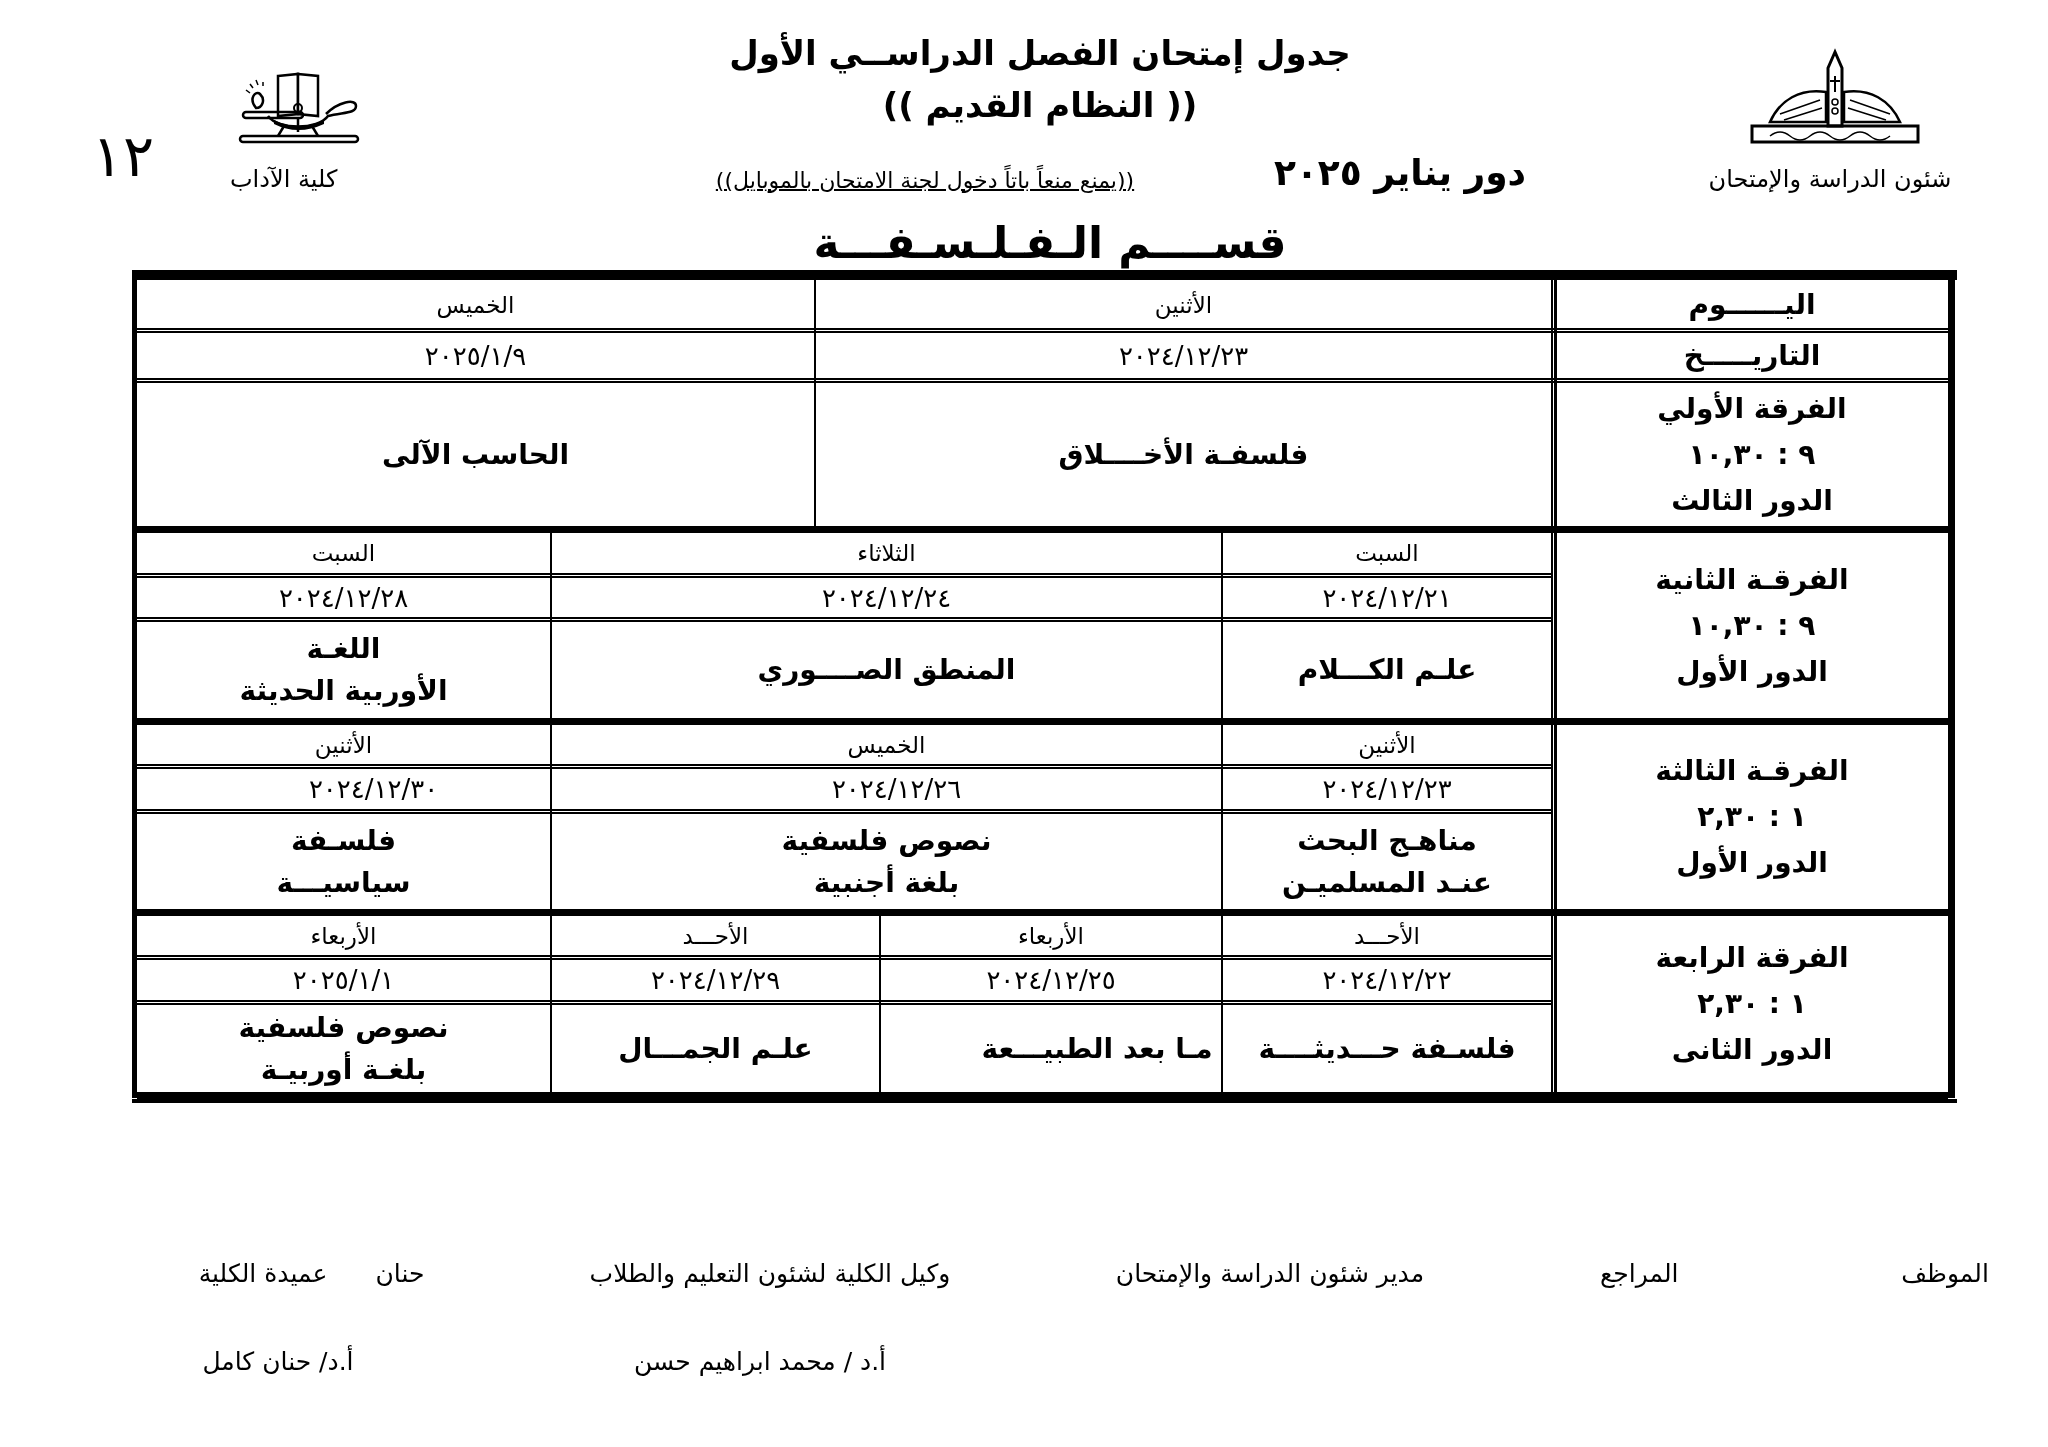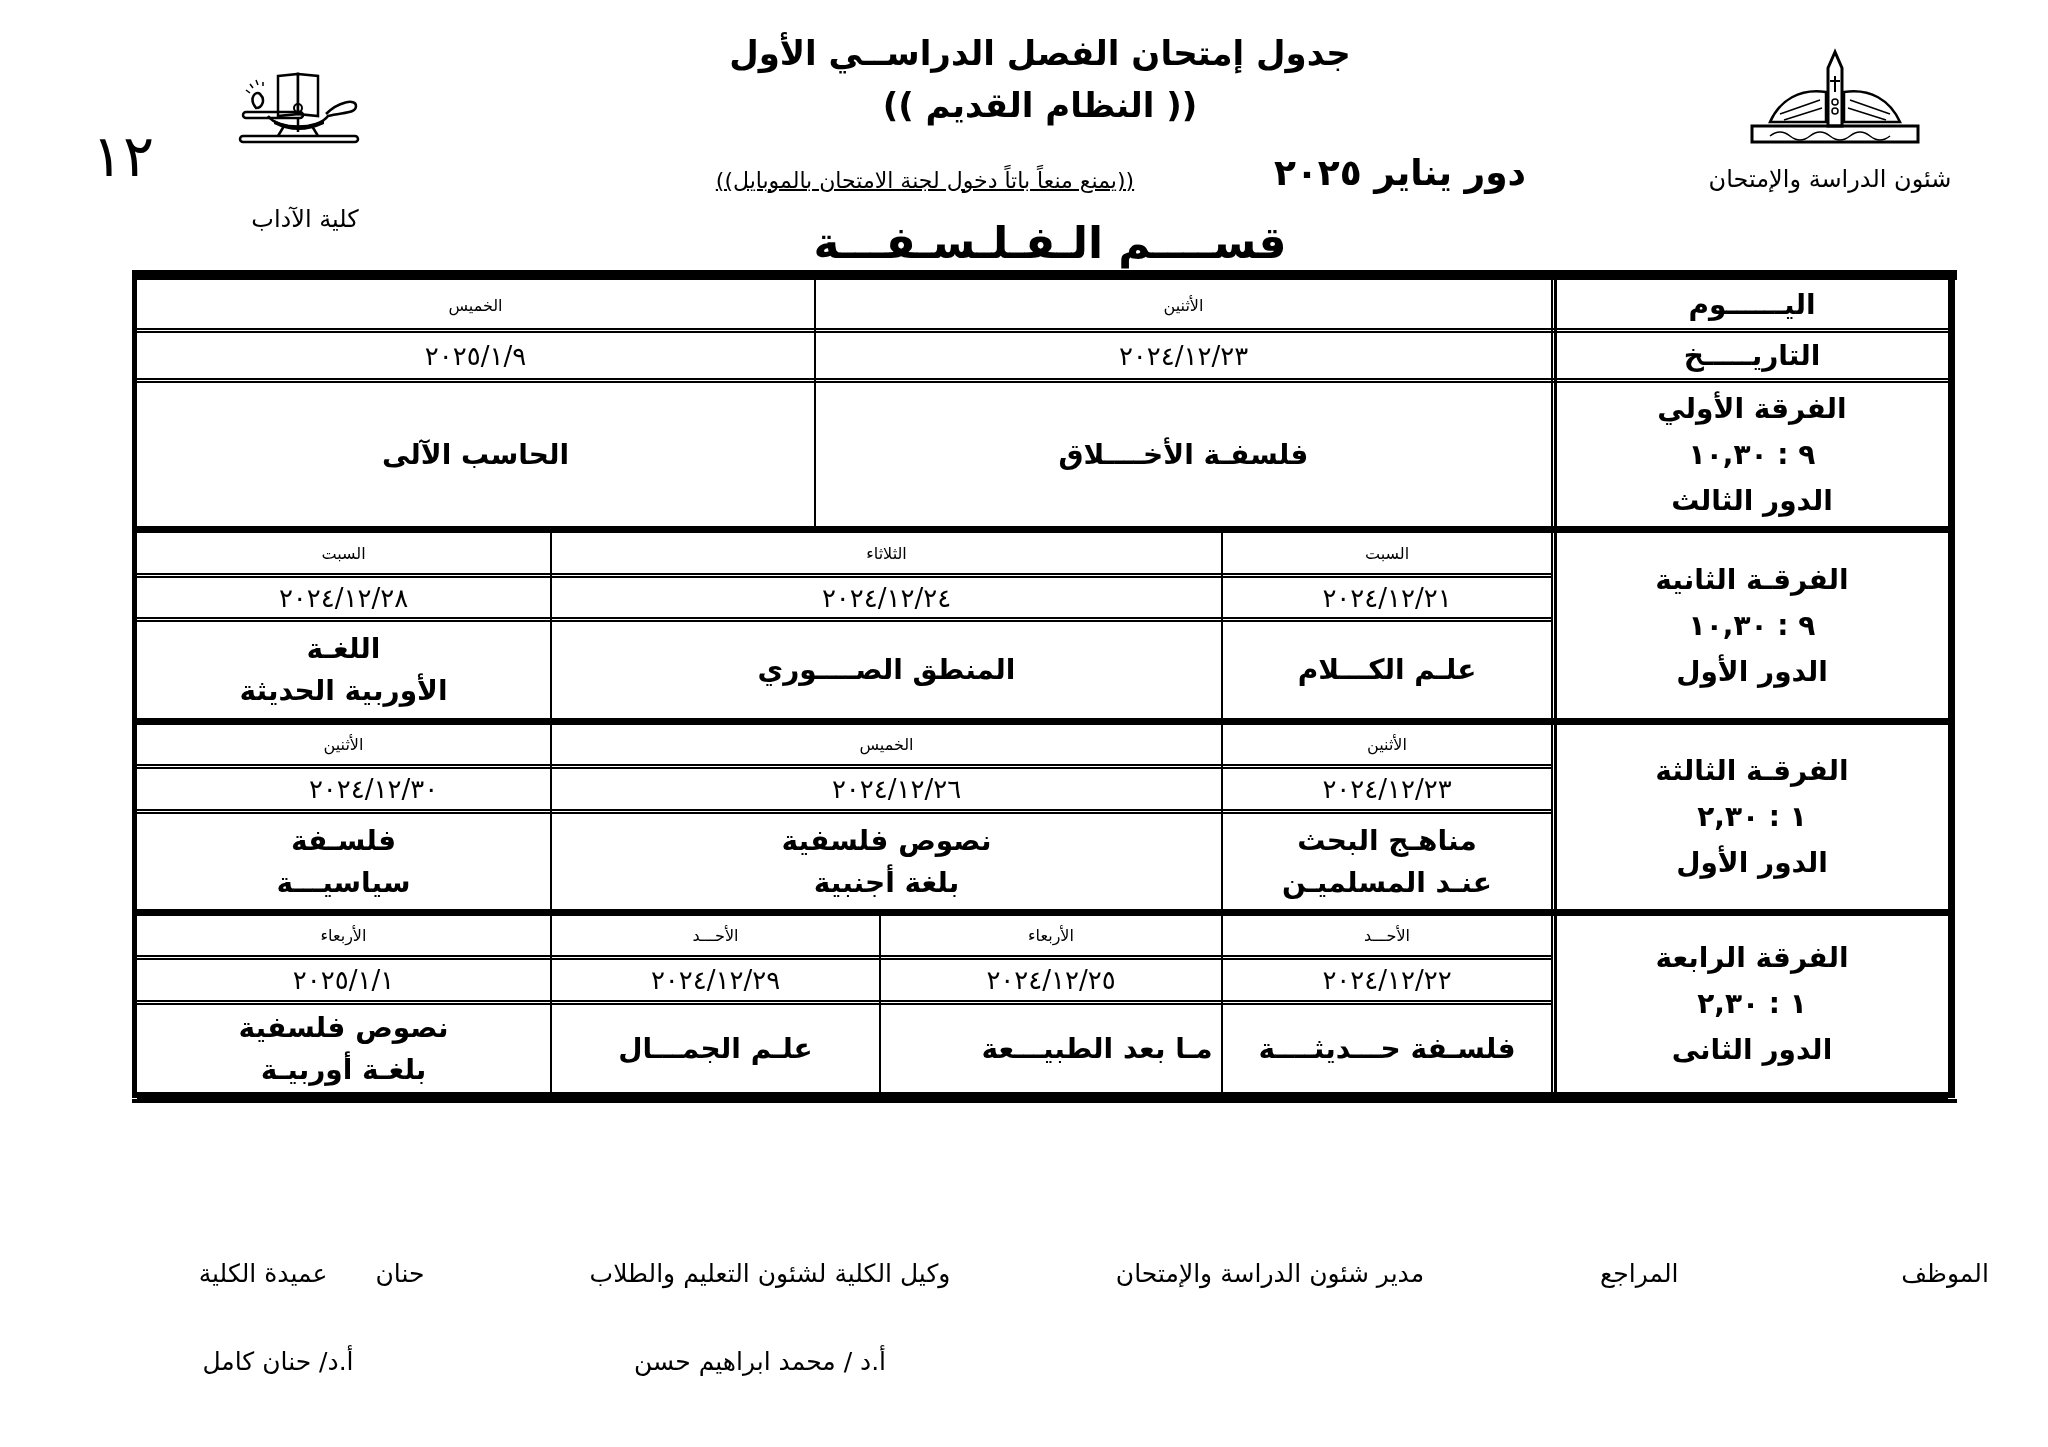--- a/index.html
+++ b/index.html
@@ -17,21 +17,21 @@
   
   .tbl-outer { position:absolute; left:132px; top:270px; width:1825px; height:833px;
                border-top:10px solid #000; border-bottom:4px solid #000; box-sizing:border-box; }
   .tbl-frame { position:absolute; left:132px; top:275px; width:1823px; height:823px;
                border-left:5px solid #000; border-right:7px solid #000; box-sizing:border-box; }
   .hline-thick { position:absolute; background:#000; height:7px; }
   .hline-dbl { position:absolute; height:5px; border-top:2px solid #000; border-bottom:2px solid #000; box-sizing:border-box; }
   .vline { position:absolute; background:#000; width:2px; }
   .vline-dbl { position:absolute; width:6px; border-left:2px solid #000; border-right:3px solid #000; box-sizing:border-box; }
   .cell { position:absolute; display:flex; align-items:center; justify-content:center; text-align:center; box-sizing:border-box; }
-  .day { font-family:"DejaVu Sans", sans-serif; font-size:16px; }
+  .day { font-family:"DejaVu Sans", sans-serif; font-size:23px; }
   .date { font-family:"DejaVu Sans", sans-serif; font-size:26px; letter-spacing:1px; }
   .subject { font-family:"DejaVu Sans", sans-serif; font-weight:bold; font-size:28px; line-height:42px; }
   .label { font-family:"DejaVu Sans", sans-serif; font-weight:bold; font-size:28px; line-height:46px; flex-direction:column; }
   .footer { font-family:"DejaVu Sans", sans-serif; font-size:25px; line-height:32px; white-space:nowrap; }
   .logo svg { display:block; }
 </style>
 </head>
 <body>
 
 <div class="abs center-text title" style="left:640px; top:32px; width:800px;">جدول إمتحان الفصل الدراســي الأول</div>
@@ -62,21 +62,21 @@
     <rect x="5" y="44" width="60" height="6" rx="3" fill="none" stroke="#000" stroke-width="2.5"></rect>
     <path d="M30,48 C40,62 80,62 90,48 C104,44 118,46 118,38 C118,30 100,34 88,46" fill="none" stroke="#000" stroke-width="2.5"></path>
     <path d="M36,52 Q60,64 86,52 L86,56 Q60,68 36,56 Z" fill="#000"></path>
     <circle cx="60" cy="40" r="4" fill="none" stroke="#000" stroke-width="2"></circle>
     <line x1="60" y1="50" x2="60" y2="64" stroke="#000" stroke-width="2.5"></line>
     <line x1="46" y1="58" x2="40" y2="68" stroke="#000" stroke-width="2.5"></line>
     <line x1="74" y1="58" x2="80" y2="68" stroke="#000" stroke-width="2.5"></line>
     <rect x="2" y="68" width="118" height="6" rx="3" fill="none" stroke="#000" stroke-width="2.5"></rect>
   </svg>
 </div>
-<div class="abs header-small" style="left:230px; top:164px; width:150px; text-align:center;margin-top:40px;">كلية الآداب</div>
+<div class="abs header-small" style="left:230px; top:164px; width:150px; text-align:left;">كلية الآداب</div>
 
 <div class="abs pagenum" style="left:88px; top:126px; width:70px; text-align:center;">١٢</div>
 
 <div class="abs session" style="left:1270px; top:152px; width:260px; text-align:center;">دور يناير ٢٠٢٥</div>
 <div class="abs warning" style="left:610px; top:166px; width:630px; text-align:center;">((يمنع منعاً باتاً دخول لجنة الامتحان بالموبايل))</div>
 
 <div class="abs dept center-text" style="left:700px; top:218px; width:700px;">قســــم الـفـلـسـفـــة</div>
 
 <div>
   <div class="tbl-outer"></div>

